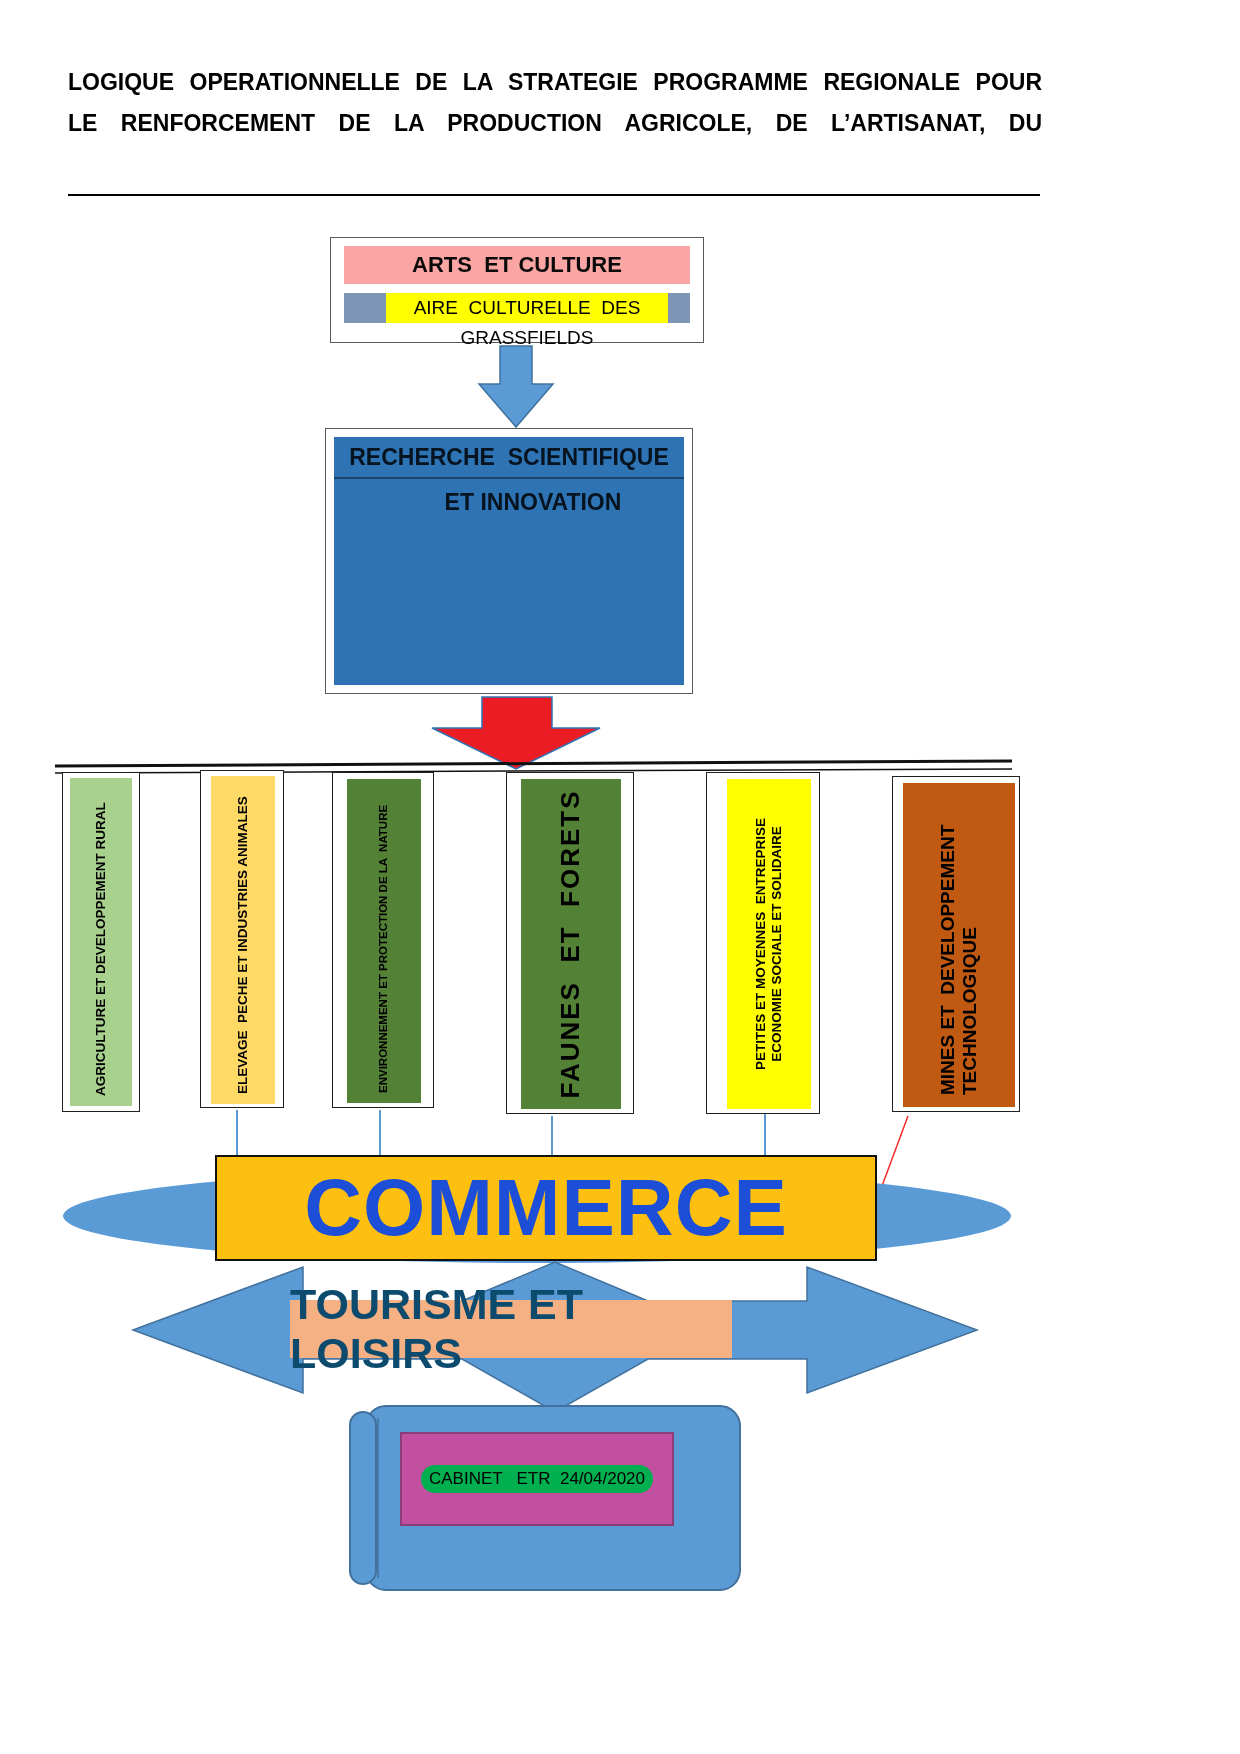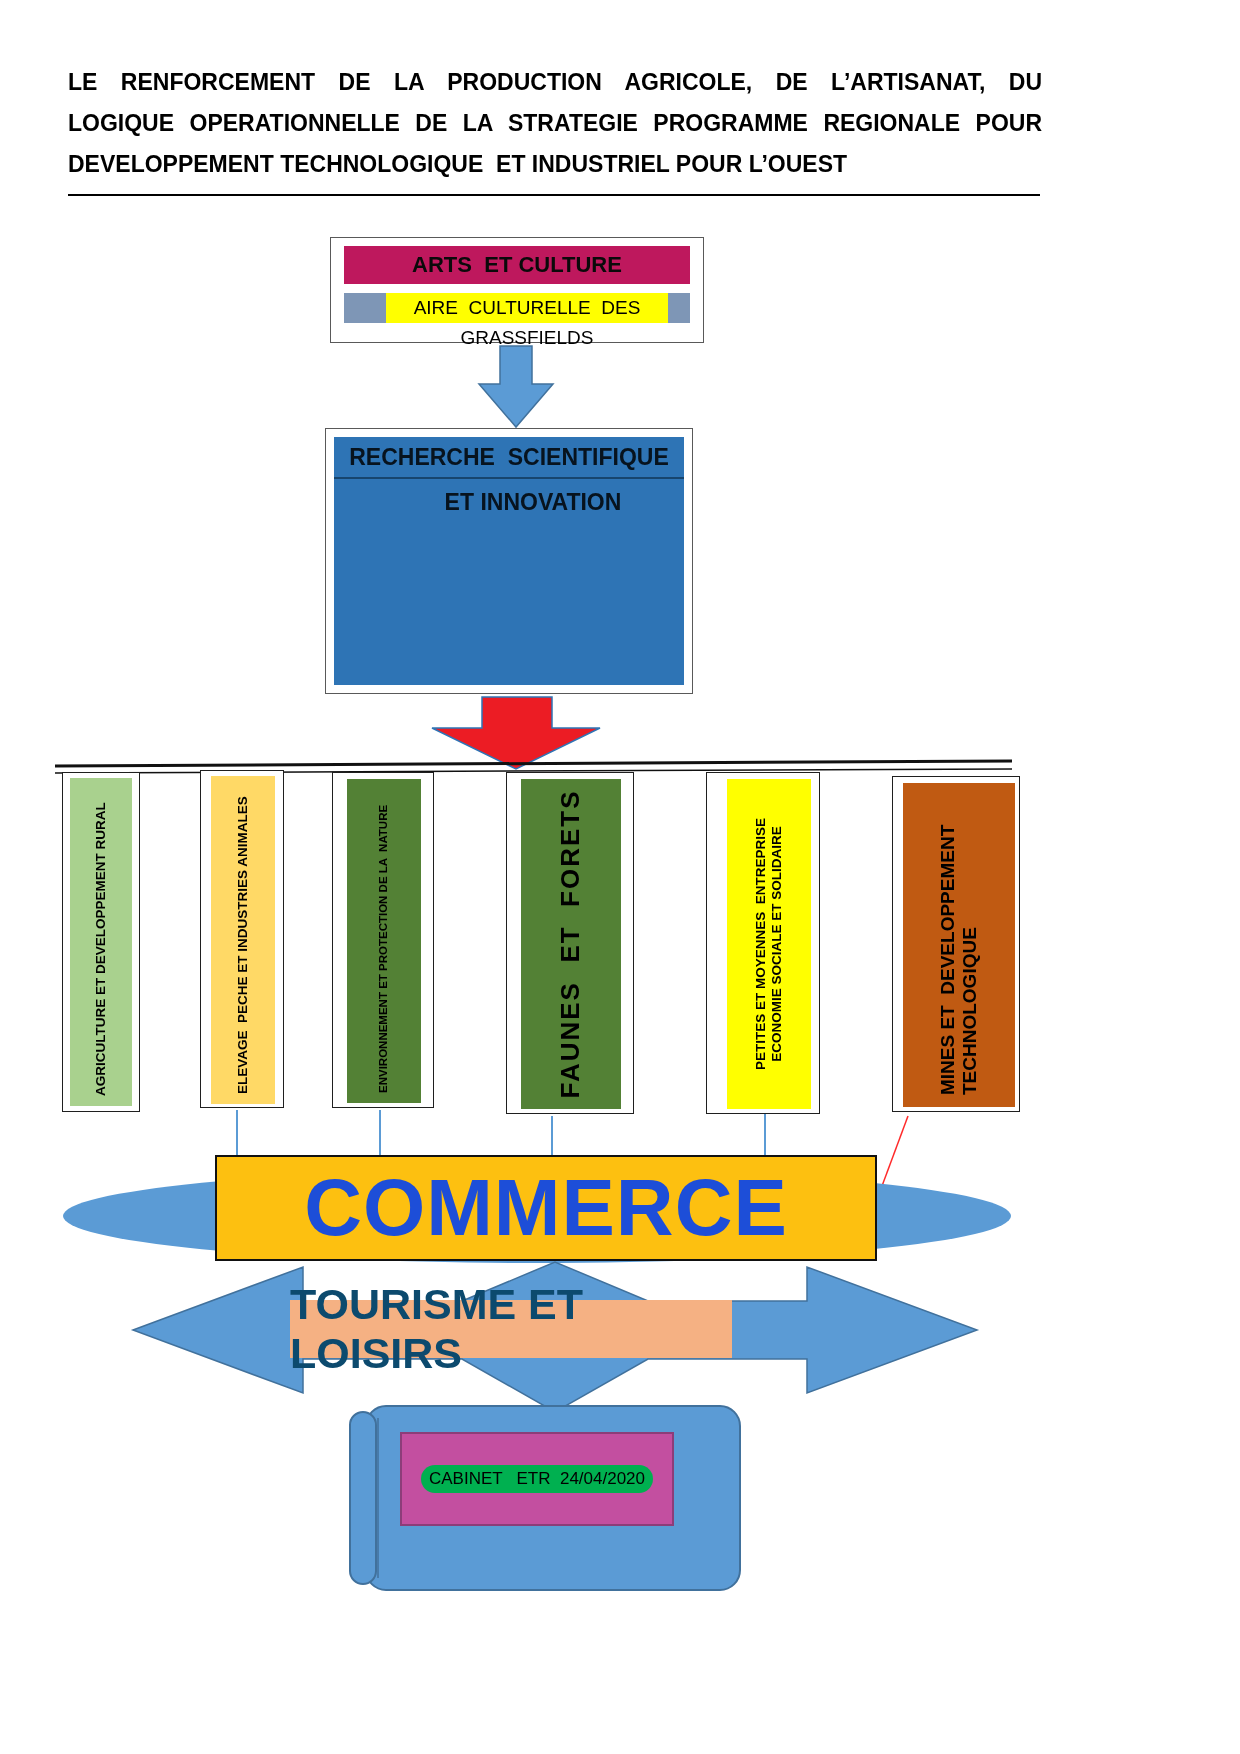--- a/index.html
+++ b/index.html
@@ -8,21 +8,21 @@
   .art{position:absolute;left:0;top:0;}
 
   .title{position:absolute;left:68px;top:62px;width:974px;font-size:23px;
          font-weight:bold;color:#000;line-height:41px;}
   .just{text-align:justify;text-align-last:justify;}
   .pre{white-space:pre-wrap;}
   .title-rule{position:absolute;left:68px;top:194px;width:972px;border-top:2.5px solid #000;}
 
   .arts{position:absolute;left:330px;top:237px;width:374px;height:106px;background:#fff;
         border:1.5px solid #595959;box-sizing:border-box;}
-  .arts-bar{position:absolute;left:13px;right:13px;top:8px;height:38px;background:#be185d;
+  .arts-bar{position:absolute;left:13px;right:13px;top:8px;height:38px;background:#fca5a5;
         display:flex;align-items:center;justify-content:center;font-weight:bold;font-size:22px;color:#0a0a0a;}
   .arts-sub{position:absolute;left:13px;right:13px;top:55px;height:30px;background:#7e96b6;
         display:flex;align-items:center;padding-left:20px;}
   .arts-sub-text{flex:1;margin:0 22px;height:30px;line-height:30px;background:#ffff00;
         text-align:center;font-size:19px;color:#000;}
 
   .rech{position:absolute;left:325px;top:428px;width:368px;height:266px;background:#fff;
         border:1.5px solid #595959;box-sizing:border-box;}
   .rech-fill{position:absolute;left:8px;right:8px;top:8px;bottom:8px;background:#2e74b5;}
   .rech-head{position:absolute;left:0;right:0;top:0;height:40px;border-bottom:2px solid #17456e;
@@ -71,23 +71,22 @@
     <ellipse cx="537" cy="1216" rx="474" ry="47" fill="#5b9bd5"></ellipse>
 
     <polygon points="133,1330 303,1267 303,1301 462,1301 555,1262 648,1301 807,1301 807,1267 977,1330 807,1393 807,1359 648,1359 555,1412 462,1359 303,1359 303,1393" fill="#5b9bd5" stroke="#41719c" stroke-width="1.5"></polygon>
 
     <rect x="366" y="1406" width="374" height="184" rx="20" fill="#5b9bd5" stroke="#41719c" stroke-width="2"></rect>
     <rect x="350" y="1412" width="26" height="172" rx="13" fill="#5b9bd5" stroke="#41719c" stroke-width="2"></rect>
     <line x1="378" y1="1418" x2="378" y2="1578" stroke="#41719c" stroke-width="1.5"></line>
   </svg>
 
   <div class="title">
+    <div class="just">LOGIQUE OPERATIONNELLE DE LA STRATEGIE PROGRAMME REGIONALE POUR</div>
     <div class="just">LE RENFORCEMENT DE LA PRODUCTION AGRICOLE, DE L’ARTISANAT, DU</div>
-    <div class="just">LOGIQUE OPERATIONNELLE DE LA STRATEGIE PROGRAMME REGIONALE POUR</div>
-    <div class="pre">DEVELOPPEMENT TECHNOLOGIQUE  ET INDUSTRIEL POUR L’OUEST</div>
   </div>
   <div class="title-rule"></div>
 
   <div class="arts">
     <div class="arts-bar pre">ARTS  ET CULTURE</div>
     <div class="arts-sub">
       <div class="arts-sub-text pre">AIRE  CULTURELLE  DES GRASSFIELDS</div>
     </div>
   </div>
 

